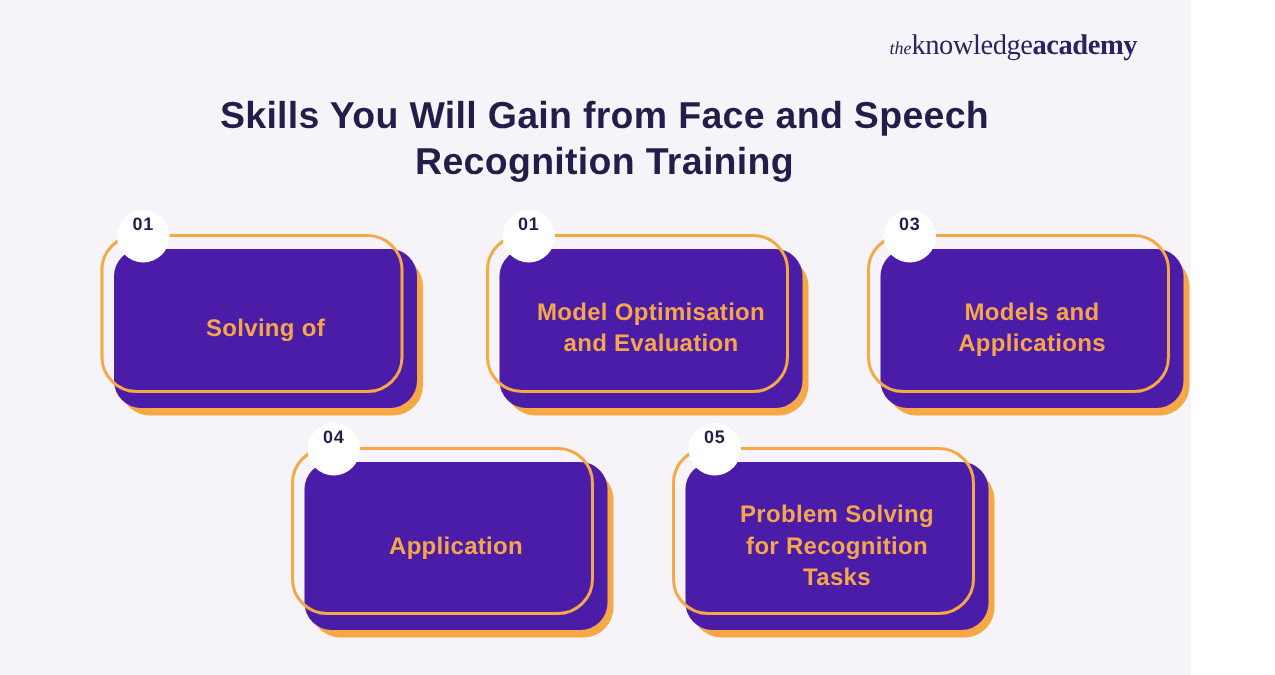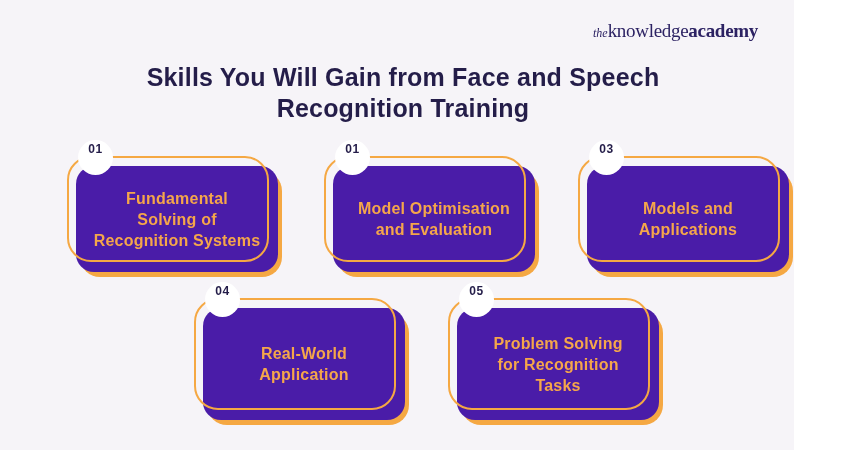--- a/index.html
+++ b/index.html
@@ -112,23 +112,21 @@
   </div>
 
   <h1 class="title" style="margin:6px;">
     <span class="tline">Skills You Will Gain from Face and Speech</span>
     <span class="tline">Recognition Training</span>
   </h1>
 
   <div class="card" id="card1">
     <div class="sliver"></div>
     <div class="face">
-      <span class="cline">Fundamental</span>
       <span class="cline">Solving of</span>
-      <span class="cline">Recognition Systems</span>
     </div>
     <div class="outline"></div>
     <div class="badge"></div>
     <div class="num">01</div>
   </div>
 
   <div class="card" id="card2">
     <div class="sliver"></div>
     <div class="face">
       <span class="cline">Model Optimisation</span>
@@ -146,21 +144,20 @@
       <span class="cline">Applications</span>
     </div>
     <div class="outline"></div>
     <div class="badge"></div>
     <div class="num">03</div>
   </div>
 
   <div class="card" id="card4">
     <div class="sliver"></div>
     <div class="face">
-      <span class="cline">Real-World</span>
       <span class="cline">Application</span>
     </div>
     <div class="outline"></div>
     <div class="badge"></div>
     <div class="num">04</div>
   </div>
 
   <div class="card" id="card5">
     <div class="sliver"></div>
     <div class="face">

